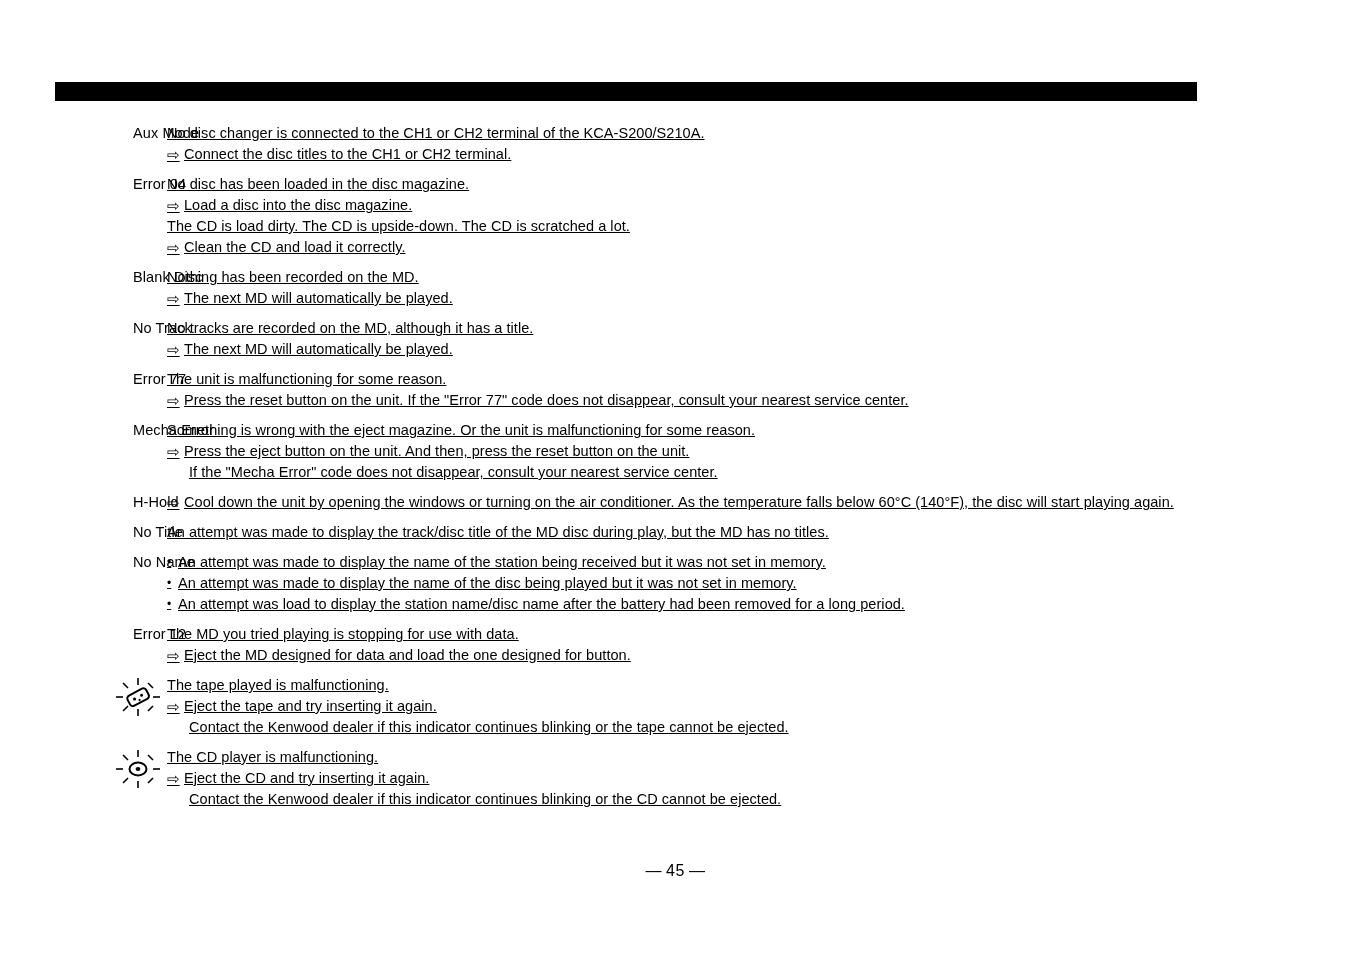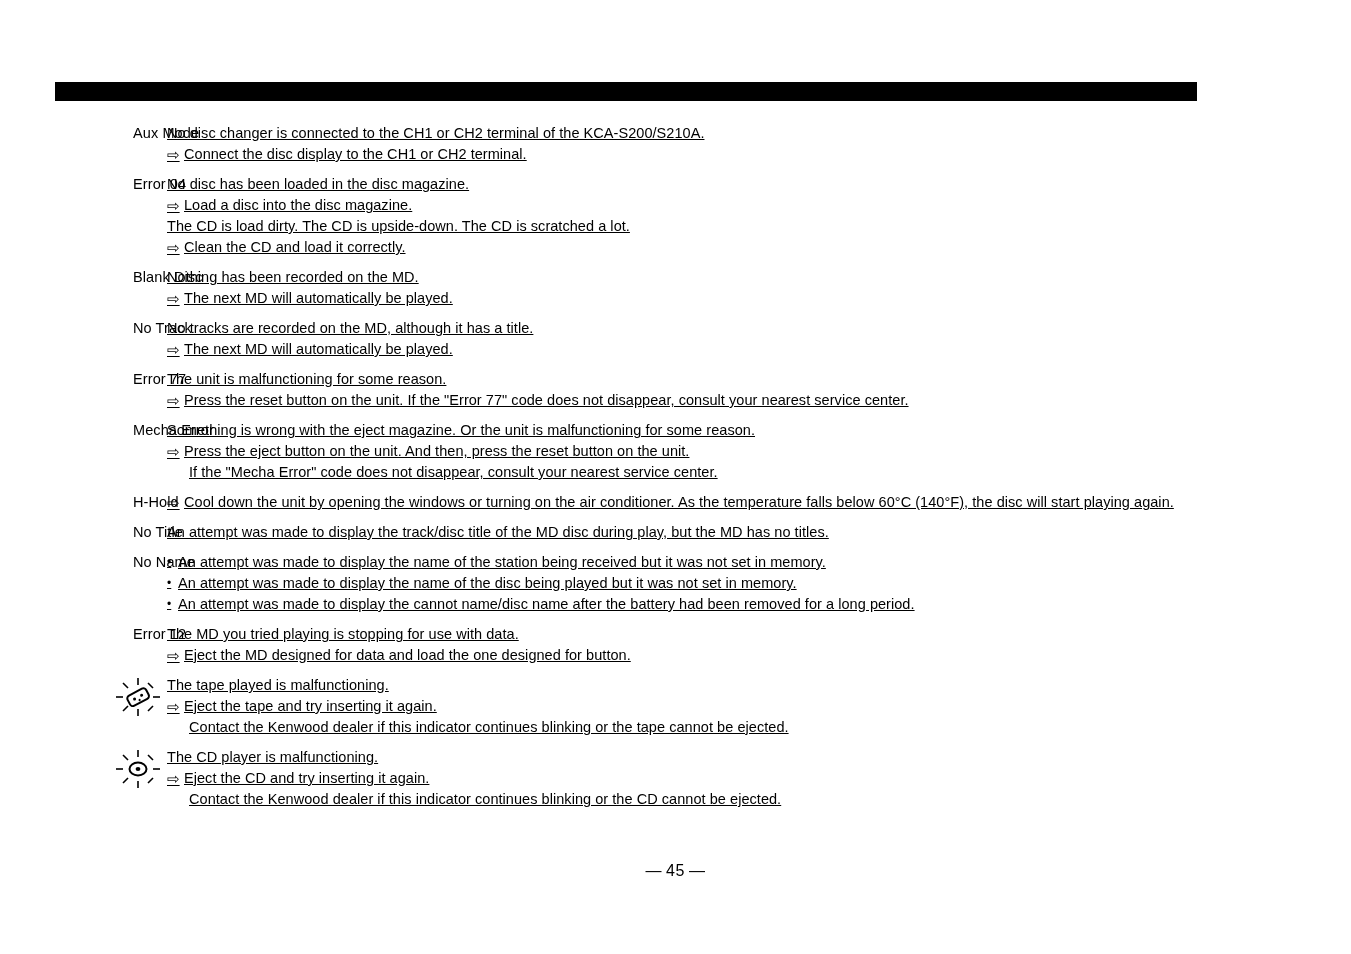--- a/index.html
+++ b/index.html
@@ -142,21 +142,21 @@
 
   <div class="header-bar"></div>
 
   <div class="content">
       <div class="row">
         <div class="row-label">Aux Mode</div>
         <div class="row-body">
           <div class="line plain">No disc changer is connected to the CH1 or CH2 terminal of the KCA-S200/S210A.</div>
           <div class="line action">
             <span class="arrow-glyph">⇨</span>
-            <span class="action-text">Connect the disc display to the CH1 or CH2 terminal.</span>
+            <span class="action-text">Connect the disc titles to the CH1 or CH2 terminal.</span>
           </div>
         </div>
       </div>
       <div class="row">
         <div class="row-label">Error 04</div>
         <div class="row-body">
           <div class="line plain">No disc has been loaded in the disc magazine.</div>
           <div class="line action">
             <span class="arrow-glyph">⇨</span>
             <span class="action-text">Load a disc into the disc magazine.</span>
@@ -230,21 +230,21 @@
           <div class="line bullet">
             <span class="bullet-glyph">•</span>
             <span class="bullet-text">An attempt was made to display the name of the station being received but it was not set in memory.</span>
           </div>
           <div class="line bullet">
             <span class="bullet-glyph">•</span>
             <span class="bullet-text">An attempt was made to display the name of the disc being played but it was not set in memory.</span>
           </div>
           <div class="line bullet">
             <span class="bullet-glyph">•</span>
-            <span class="bullet-text">An attempt was made to display the cannot name/disc name after the battery had been removed for a long period.</span>
+            <span class="bullet-text">An attempt was load to display the station name/disc name after the battery had been removed for a long period.</span>
           </div>
         </div>
       </div>
       <div class="row">
         <div class="row-label">Error 12</div>
         <div class="row-body">
           <div class="line plain">The MD you tried playing is stopping for use with data.</div>
           <div class="line action">
             <span class="arrow-glyph">⇨</span>
             <span class="action-text">Eject the MD designed for data and load the one designed for button.</span>

